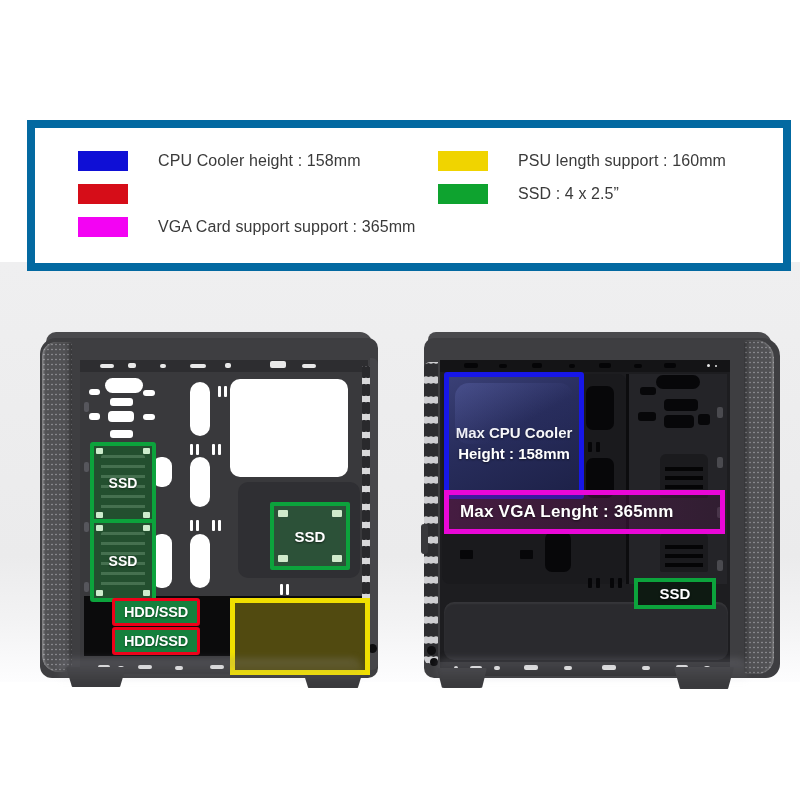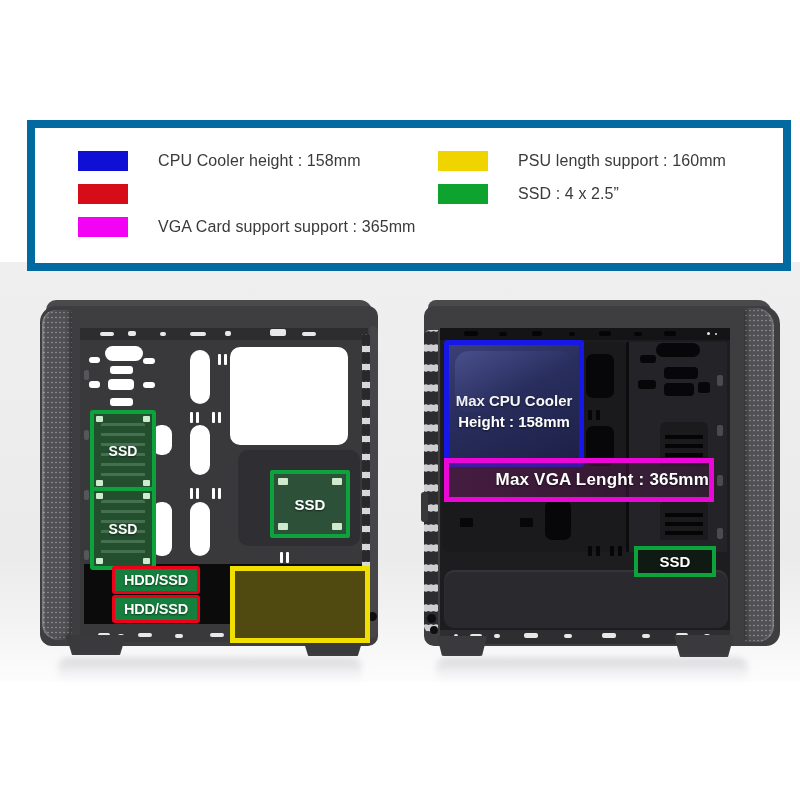--- a/index.html
+++ b/index.html
@@ -12,21 +12,21 @@
   .reflection{position:absolute;height:26px;border-radius:10px;
     background:linear-gradient(180deg,rgba(135,135,145,.30),rgba(160,160,170,.10) 55%,rgba(255,255,255,0));
     filter:blur(3px);}
   
   #legend-frame{position:absolute;left:27px;top:120px;width:748px;height:135px;
     border:8px solid #0369a1;background:#ffffff;}
   .legend-swatch{position:absolute;width:50px;height:20px;}
   .legend-label{position:absolute;height:20px;line-height:20px;font-size:16px;color:#3a3a3a;
     letter-spacing:.1px;white-space:nowrap;}
   
-  .case{position:absolute;}
+  .case{position:absolute;margin-top:32px;}
   #case-left{left:40px;top:300px;width:338px;height:362px;}
   #case-right{left:424px;top:300px;width:356px;height:364px;}
   .shell-top{position:absolute;background:#4a4a4d;}
   .shell-body{position:absolute;background:#3e3e41;}
   .mesh{position:absolute;background-color:#515154;
     background-image:radial-gradient(circle,rgba(178,178,184,.55) 28%,transparent 36%);
     background-size:4px 5px;}
   .tray{position:absolute;background:#39393c;}
   .rail{position:absolute;}
   .cut{position:absolute;background:#ffffff;border-radius:3px;}
@@ -57,22 +57,22 @@
     display:flex;align-items:center;justify-content:center;font-size:14.5px;letter-spacing:-.2px;}
   .psu-box{position:absolute;border:5px solid #f1df00;background:#514a10;text-align:center;
     display:flex;flex-direction:column;justify-content:center;font-size:16px;line-height:21px;}
   .cpu-box{position:absolute;border:5px solid #1717e8;border-radius:3px;text-align:center;
     background:linear-gradient(155deg,#3a4076 0%,#282d5c 45%,#1d2148 100%);
     display:flex;flex-direction:column;justify-content:center;padding-top:14px;
     font-size:15px;line-height:21px;}
   .blue-inner{position:absolute;left:6px;top:6px;right:6px;height:52%;border-radius:14px;
     background:linear-gradient(150deg,rgba(115,125,205,.26),rgba(40,45,110,.04) 62%);}
   .vga-box{position:absolute;border:5px solid #ea07d8;display:flex;align-items:center;
-    font-size:17px;letter-spacing:.2px;
-    background:linear-gradient(90deg,rgba(105,30,95,.55),rgba(70,20,65,.38));justify-content:flex-end;}
+    padding-left:11px;font-size:17px;letter-spacing:.2px;
+    background:linear-gradient(90deg,rgba(105,30,95,.55),rgba(70,20,65,.38));}
   .ssd-small{position:absolute;border:4px solid #0ca33c;background:#0e1a12;
     display:flex;align-items:center;justify-content:center;font-size:15px;}
 </style>
 </head>
 <body>
 
 <div id="stage-band"></div>
 
 <div id="legend-frame">
   <span class="legend-swatch" style="left: 43px; top: 23px; background-color: rgb(15, 15, 214);"></span>

